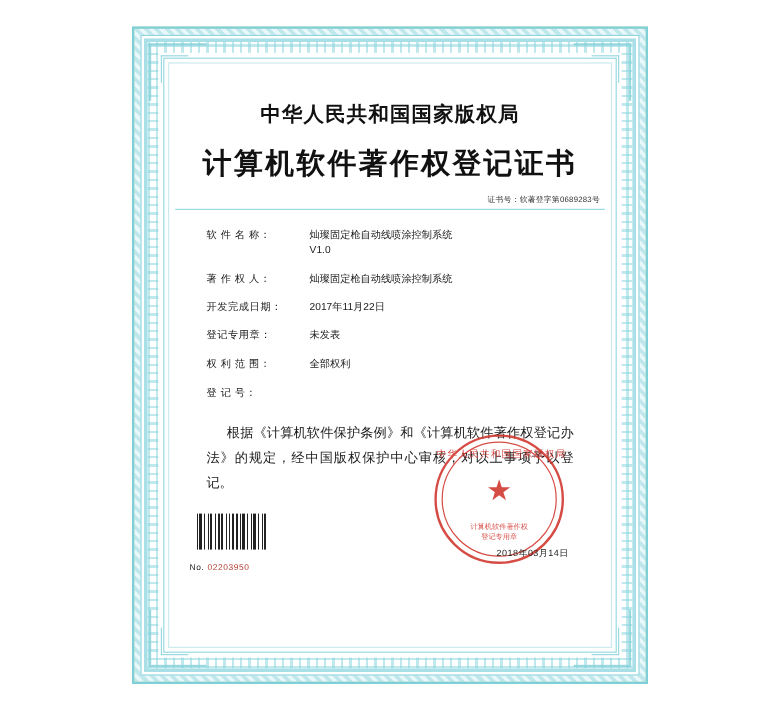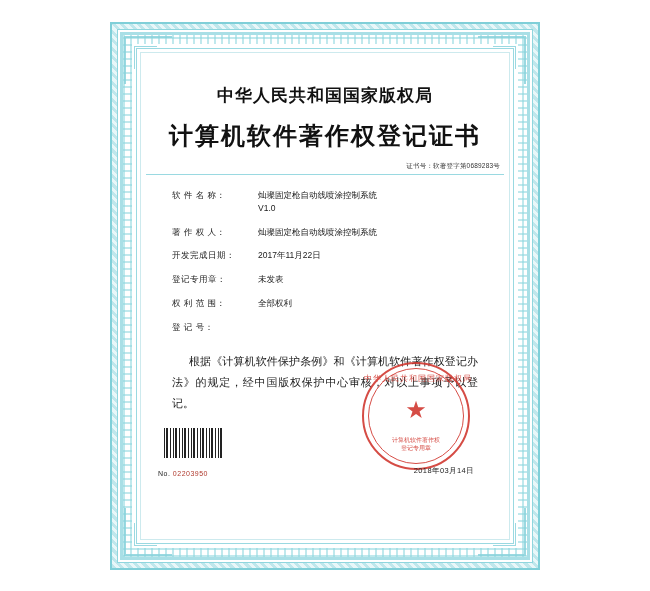--- a/index.html
+++ b/index.html
@@ -149,21 +149,21 @@
   .seal .arc{
     position:absolute;left:0;right:0;top:9px;
     text-align:center;font-size:8px;letter-spacing:1px;
     white-space:nowrap;
   }
   .seal .bottomtext{
     position:absolute;left:0;right:0;bottom:16px;
     text-align:center;font-size:6px;line-height:1.35;
   }
   .date-line{
-    position:absolute;right:30px;bottom:56px;
+    position:absolute;right:30px;bottom:66px;
     font-size:7.5px;color:#222;letter-spacing:.4px;
   }
 </style>
 </head>
 <body>
 
 <div class="certificate">
   <div class="frame-outer"></div>
   <div class="frame-mid"></div>
   <div class="frame-orn"></div>

